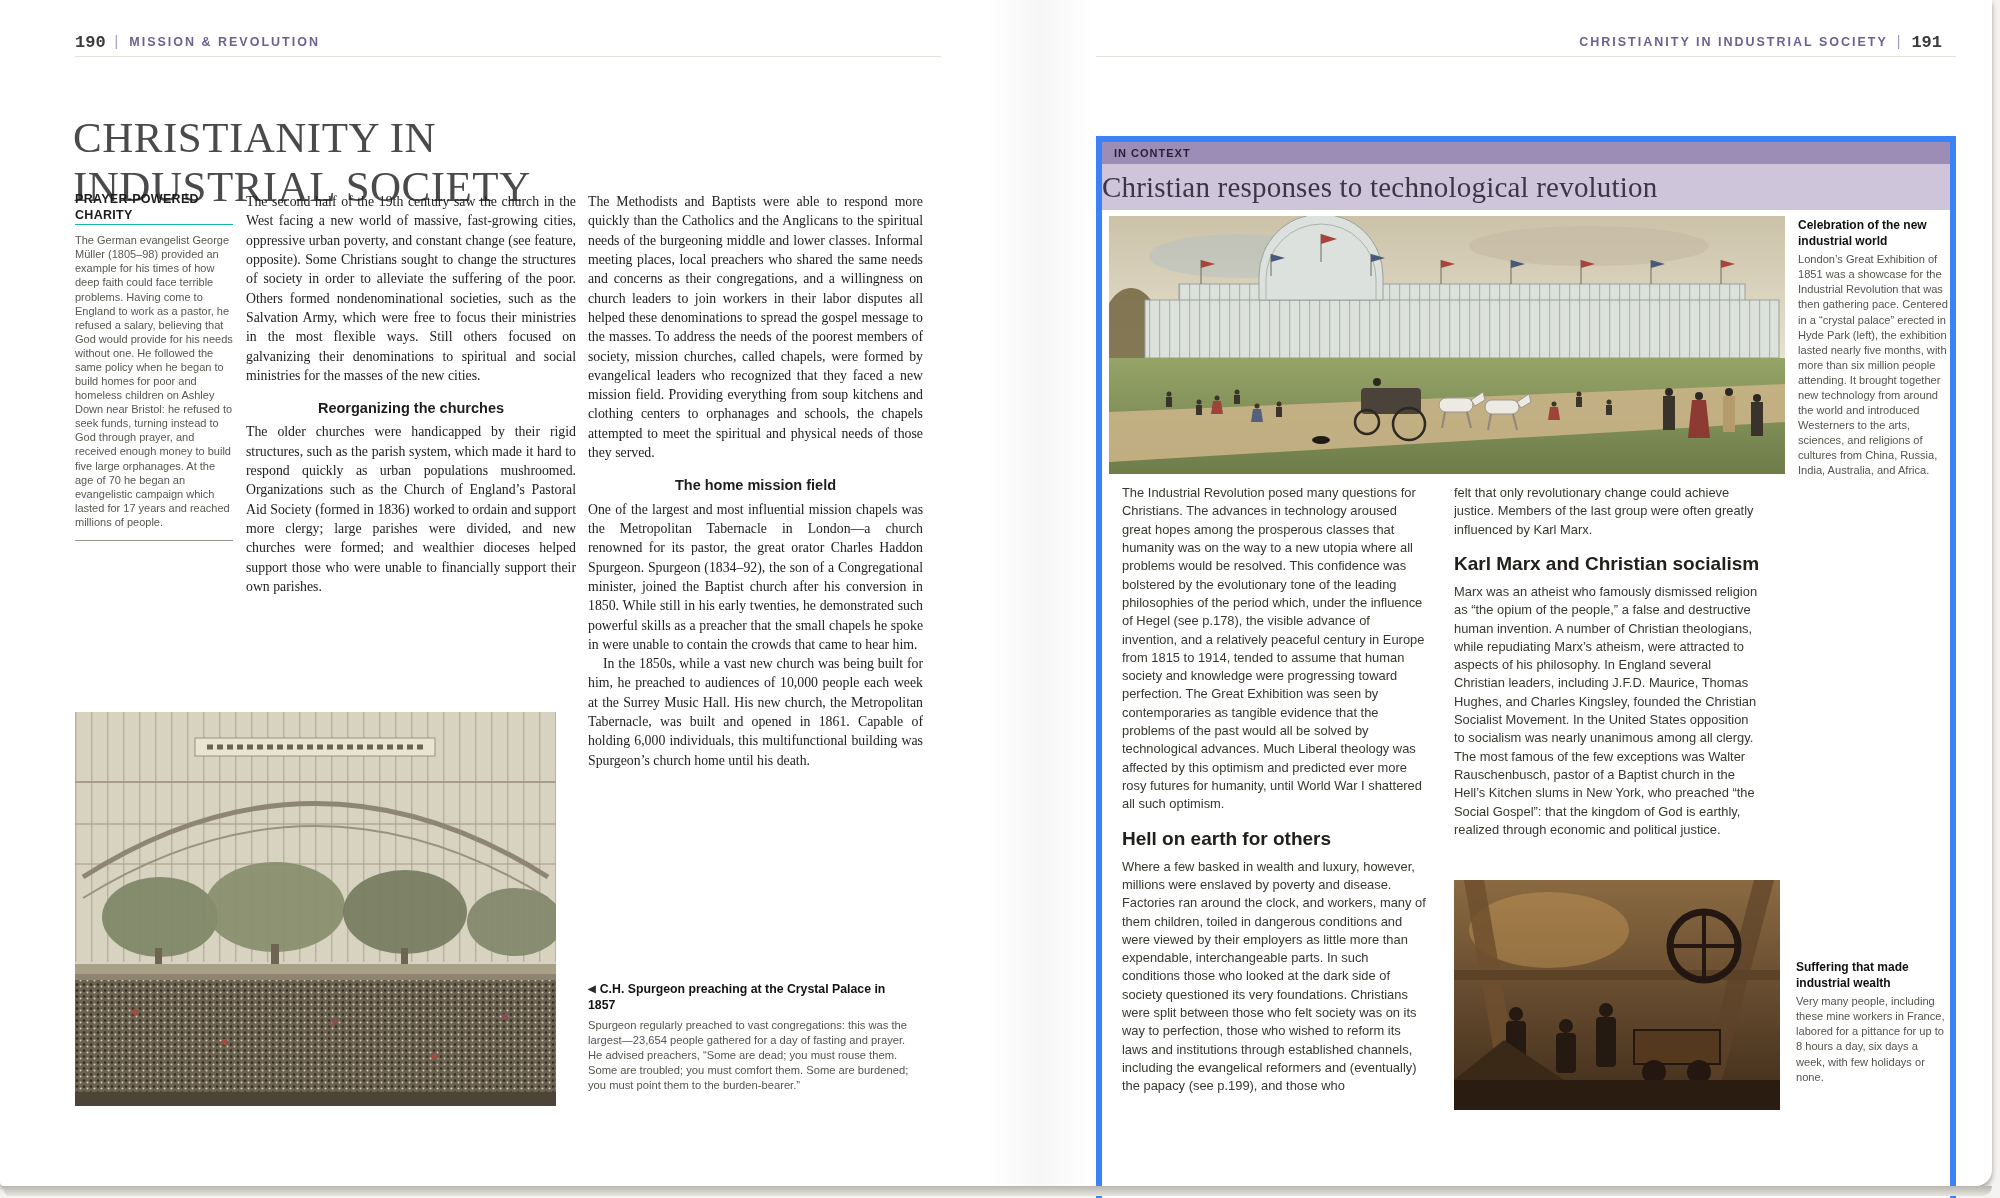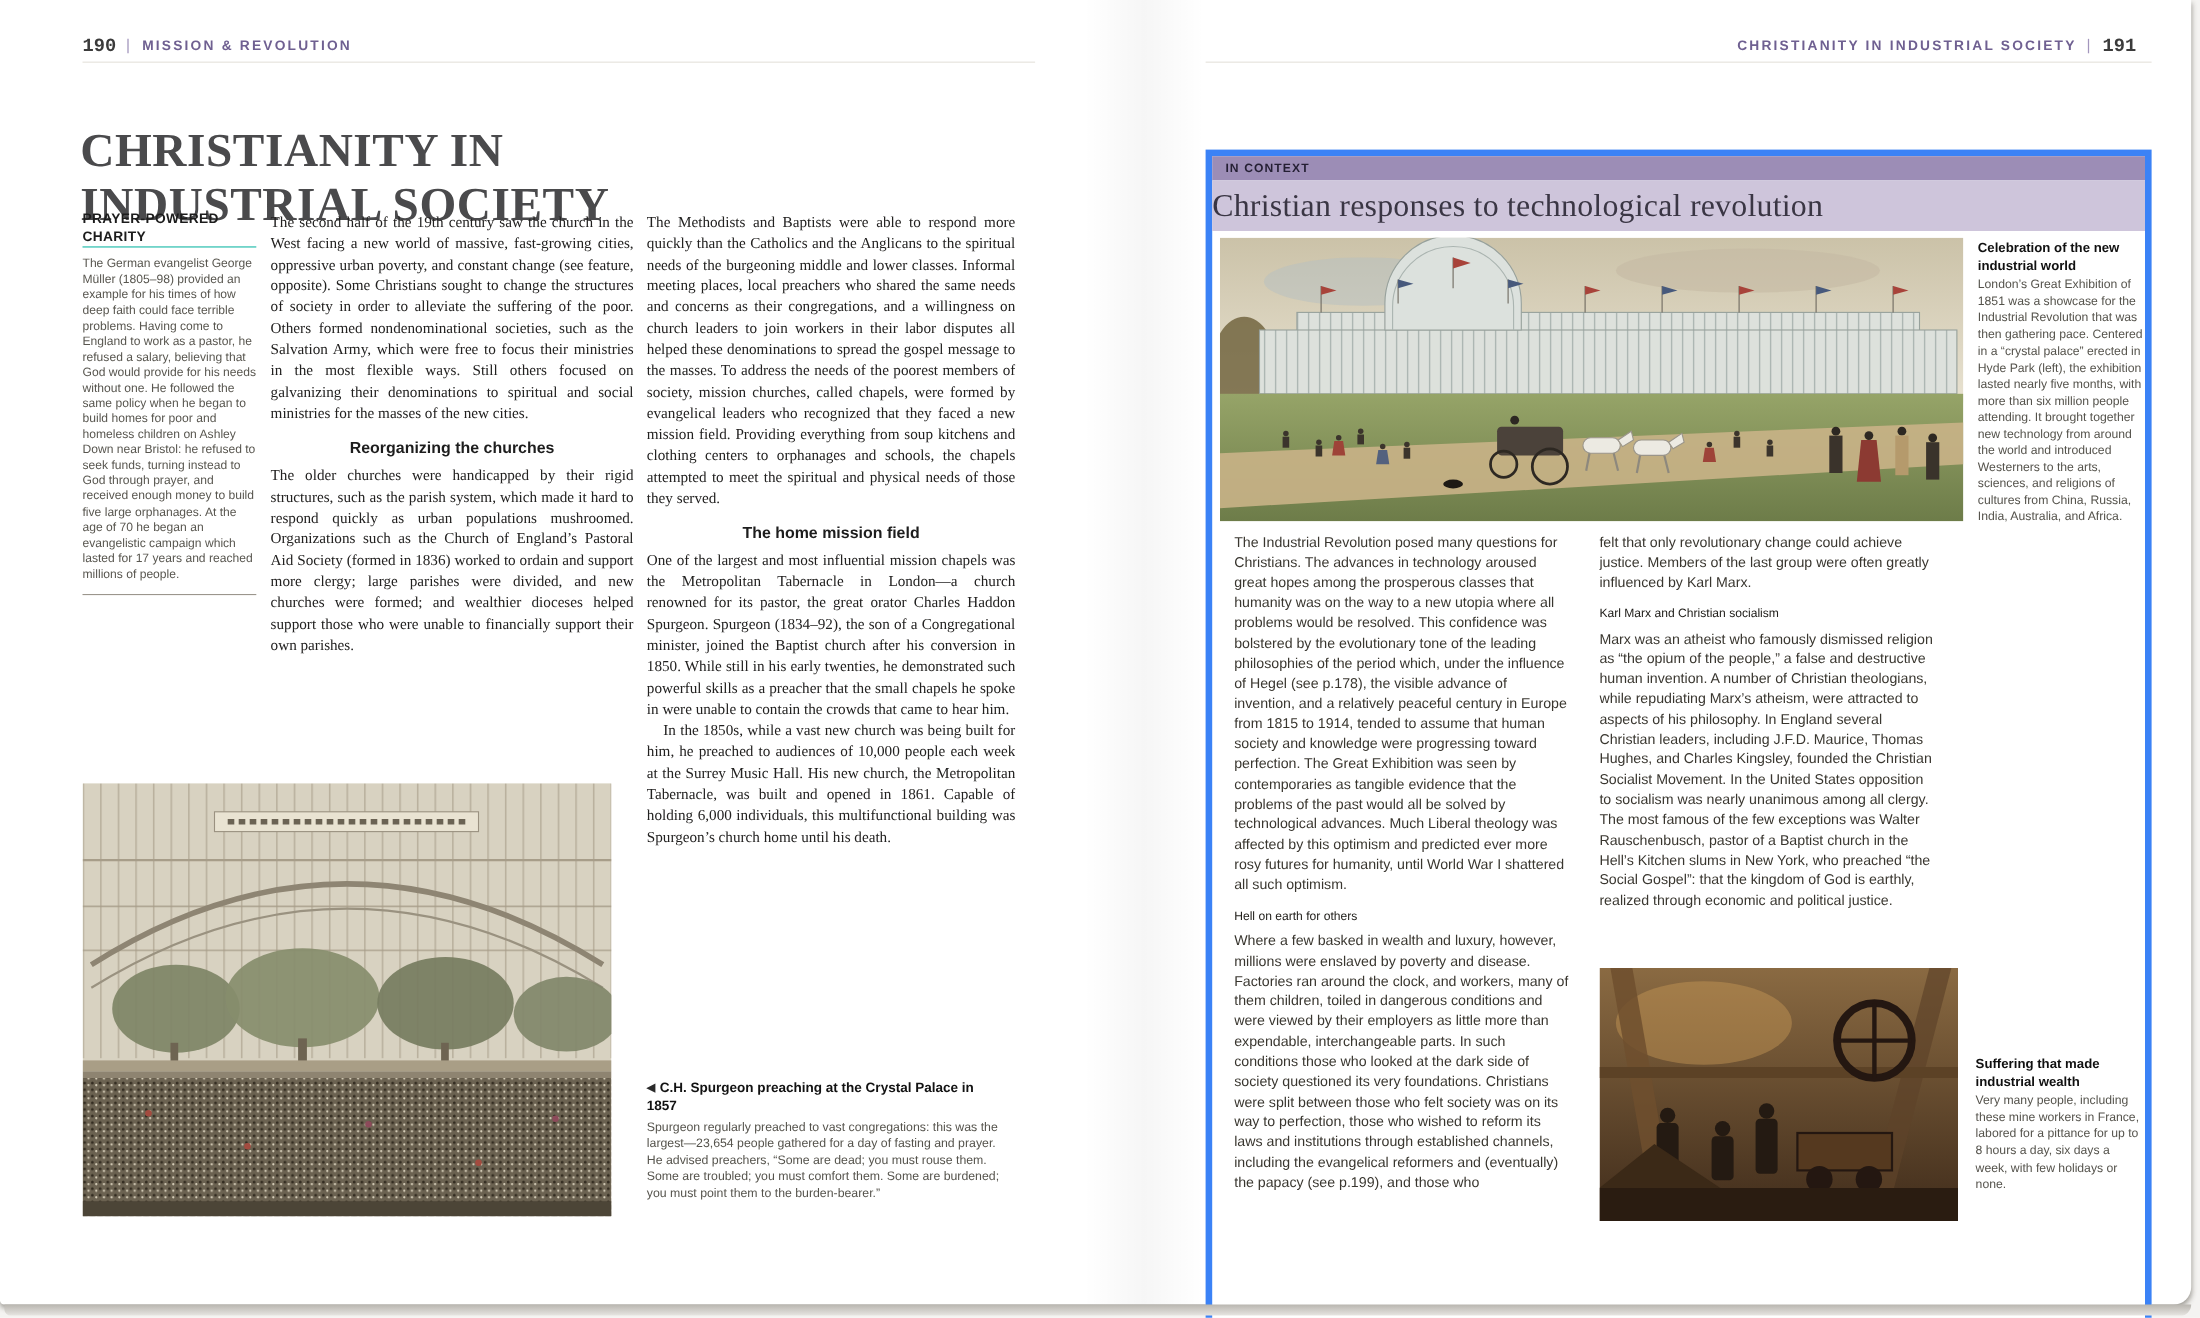--- a/index.html
+++ b/index.html
@@ -27,21 +27,21 @@
   .runhead .divider{color:#a396bd;font-weight:normal;padding:0 9px;font-size:14px;}
   .runhead-left{left:75px;}
   .runhead-right{right:50px;text-align:right;}
   .headrule{position:absolute;top:56px;height:1px;background:#e4e1db;}
   .headrule-left{left:75px;width:866px;}
   .headrule-right{left:1096px;width:860px;}
 
   
   .page-title{
     position:absolute;left:73px;top:84px;
-    font-family:"Liberation Serif",serif;font-weight:bold;
+    font-family:"Liberation Serif",serif;font-weight:normal;
     font-size:43px;line-height:1.14;letter-spacing:0.5px;color:#4a4a4c;
   }
   .sidebar{position:absolute;left:75px;top:192px;width:158px;}
   .sidebar-heading{
     font-size:12.5px;font-weight:bold;color:#1c1c1c;line-height:1.25;letter-spacing:0.3px;
     padding-bottom:1px;border-bottom:1px solid #14b8a6;margin-bottom:8px;
   }
   .sidebar-body{
     font-size:11px;line-height:1.28;color:#58564f;
     padding-bottom:11px;border-bottom:1px solid #9b968d;
@@ -100,21 +100,21 @@
   #cap-mine{left:694px;top:818px;}
   .side-cap-title{font-size:12px;font-weight:bold;color:#101010;line-height:1.3;}
   .side-cap-body{font-size:11.1px;line-height:1.36;color:#55534c;margin-top:3px;}
 
   .rcol{
     position:absolute;top:342px;
     font-size:12.9px;line-height:1.42;color:#39362f;
   }
   #rcol1{left:20px;width:304px;height:630px;overflow:hidden;}
   #rcol2{left:352px;width:306px;height:392px;overflow:hidden;}
-  .rsubhead{font-weight:normal;font-size:11px;color:#22201c;margin:12px 0 5px;}
+  .rsubhead{font-weight:bold;font-size:19px;color:#22201c;margin:12px 0 5px;}
   .rcol p{margin:0;}
 
   .page-bottom-edge{
     position:absolute;left:4px;top:1186px;width:1988px;height:10px;
     background:linear-gradient(180deg,#b9b6b0,#e7e5e1);
     border-radius:0 0 14px 8px;
   }
 </style>
 </head>
 <body>

